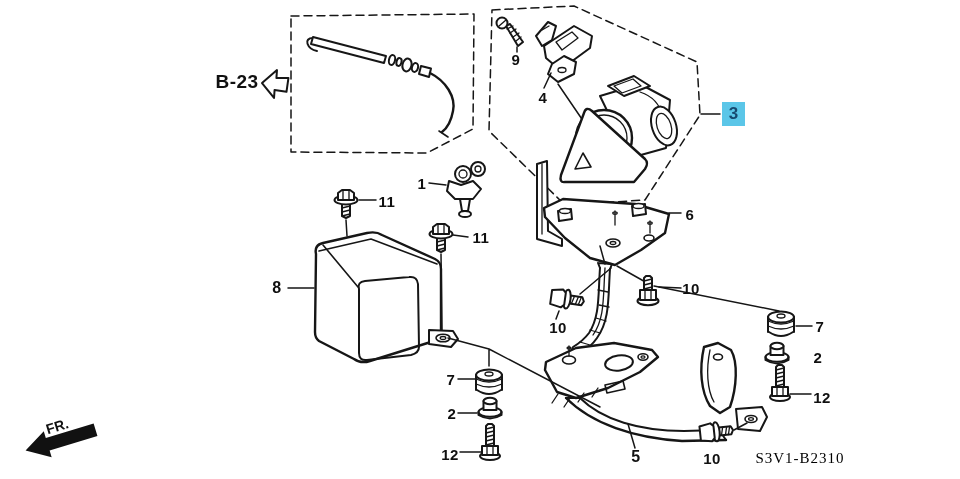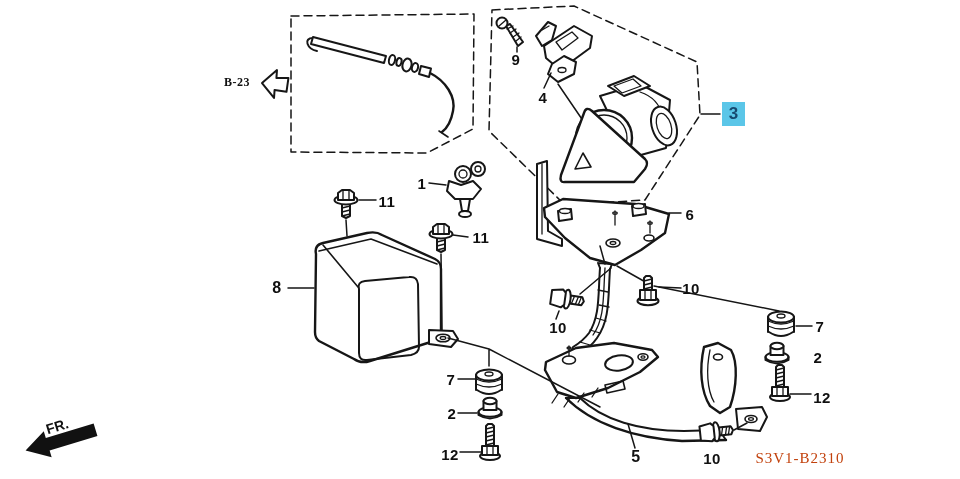--- a/index.html
+++ b/index.html
@@ -9,26 +9,26 @@
   .ln{stroke:#161616;fill:none;stroke-width:2;stroke-linecap:round;stroke-linejoin:round;}
   .fw{fill:#ffffff;}
   .thin{stroke-width:1.3;}
   .med{stroke-width:1.6;}
   .thick{stroke-width:2.4;}
   .dash{stroke-dasharray:8 5;stroke-width:1.5;}
   .ldr{stroke-width:1.5;}
   .callout{position:absolute;transform:translate(-50%,-50%);
            font-weight:bold;font-size:15px;color:#101010;letter-spacing:.5px;white-space:nowrap;}
   .lg{font-size:16px;}
-  .ref{font-size:12px;letter-spacing:.5px;font-family:Liberation Serif, serif;}
+  .ref{font-size:19px;letter-spacing:.5px;}
   .badge{position:absolute;left:722px;top:102px;width:23px;height:24px;
          background:#5bc6e8;color:#17496f;display:flex;align-items:center;justify-content:center;
          font-weight:bold;font-size:17px;}
   .code{position:absolute;left:745px;top:450px;width:110px;text-align:center;
-        font-family:"Liberation Serif",serif;font-size:15px;letter-spacing:1px;color:#c2410c;}
+        font-family:"Liberation Serif",serif;font-size:15px;letter-spacing:1px;color:#000000;}
   .frtext{font:bold 14px "Liberation Sans",sans-serif;fill:#111;}
 </style>
 </head>
 <body>
 
 <div class="stage">
 
 <svg width="960" height="479" viewBox="0 0 960 479">
 
   <g>

